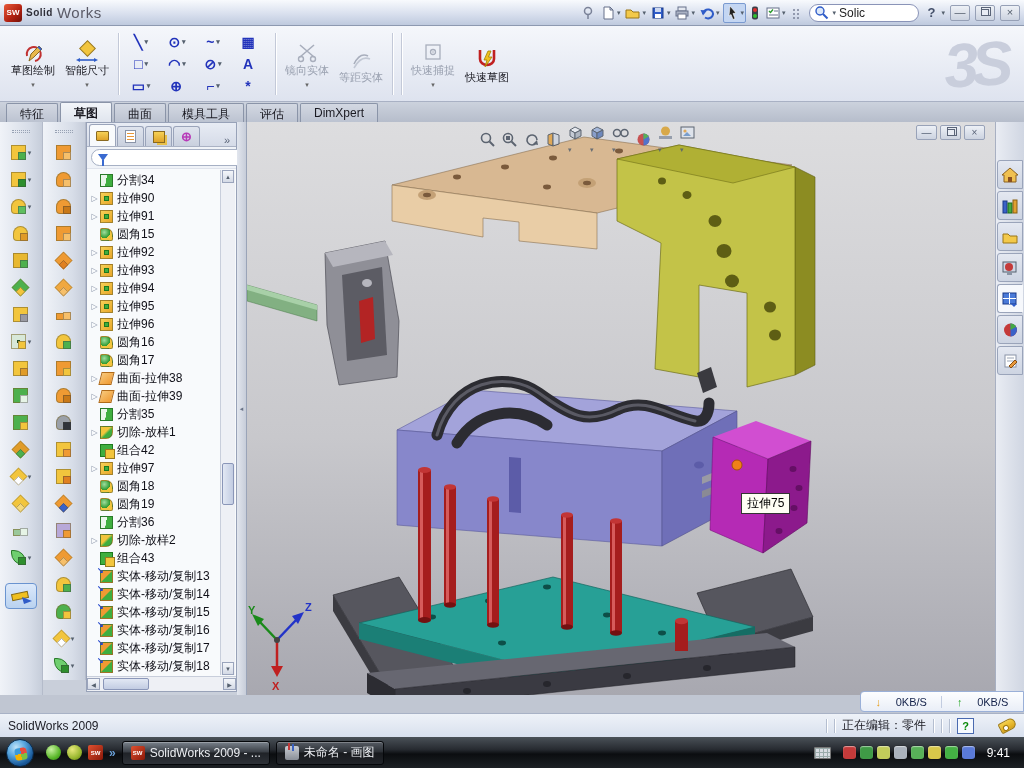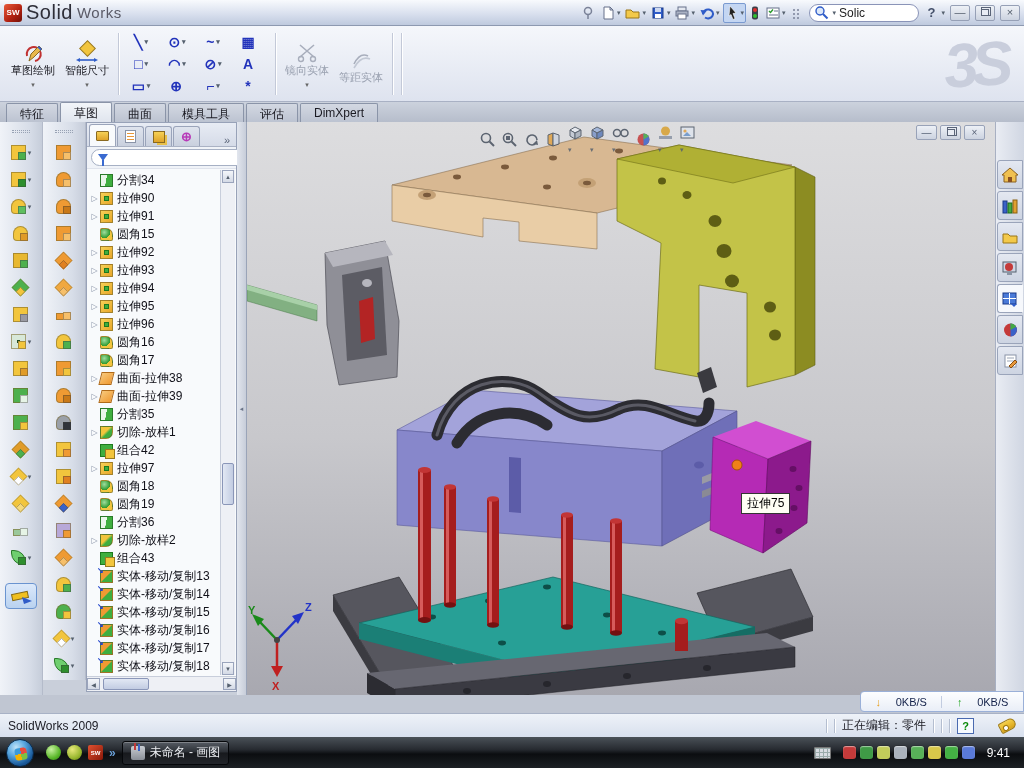--- a/index.html
+++ b/index.html
@@ -2,21 +2,21 @@
 <html style="--tp_top: #d8b892; --tp_front: #e9cda6; --br_front: #c3c348; --br_top: #b0b034; --br_side: #8c8c22; --br_hole: #5e5e14; --clamp: #8f8f97; --clamp_in: #5c5c64; --clamp_top: #b6b6be; --red_ins: #b32424; --rod: #82b082; --rod_hi: #a8d0a8; --pv_top: #a3a3da; --pv_front: #8787cb; --pv_side: #6f6fb8; --pv_slot: #5c5ca8; --hose: #2c2c32; --hose_hi: #5a5a64; --mg_top: #d14ed1; --mg_front: #b52ab5; --mg_side: #8c1a8c; --mg_hole: #650f65; --pin: #a51d1d; --pin_hi: #d65b5b; --pin_top: #c23535; --pin_b: #731111; --teal: #27a096; --teal_d: #1b7f76; --teal_d2: #156d64; --teal_hole: #0d4f48; --rail: #56565e; --rail_d: #3b3b41; --bar_top: #676771; --bar: #3a3a42; --bar_d: #2c2c32; --marker: #f08018; --hole_t: #7a5a3c; --hole_bt: #c4a176; --triad_x: #c02020; --triad_y: #1a8a1a; --triad_z: #2233c8;"><head>
 <meta charset="utf-8">
 <style>
 *{box-sizing:border-box;margin:0;padding:0;user-select:none}
 html,body{width:1024px;height:768px;overflow:hidden}
 #screen{position:relative;width:1024px;height:768px;font-family:"Liberation Sans",sans-serif;font-size:12px;color:#1a1a22;background:#c0c6d2;overflow:hidden}
 
 .titlebar{position:absolute;top:0;left:0;right:0;height:26px;display:flex;align-items:center;background:linear-gradient(#f8fafd,#d9e0ee 55%,#bfcade);border-bottom:1px solid #8d99b0;padding:0 4px}
 .logo{display:flex;align-items:center;gap:4px;margin-right:14px}
 .swcube{width:18px;height:18px;border-radius:3px;background:linear-gradient(135deg,#e85a3a,#b02010 60%,#701008);color:#fff;font-size:8px;font-weight:bold;display:flex;align-items:center;justify-content:center}
-.logobold{font-size:20px;font-weight:normal;color:#2e2e38;letter-spacing:.5px}
+.logobold{font-size:10px;font-weight:bold;color:#2e2e38;letter-spacing:.5px}
 .logolight{font-size:15px;color:#5a5a66;letter-spacing:.5px}
 .menus{display:flex;gap:2px}
 .menu-item{padding:3px 9px;cursor:default}
 .qat{display:flex;align-items:center;gap:2px;margin-left:auto}
 .qbtn{display:flex;align-items:center;height:20px;padding:0 1px;border-radius:2px}
 .qbtn.pressed{background:#c4d6f2;border:1px solid #7a9ad0}
 .car{font-size:7px;color:#55606e;margin-left:1px}
 .searchpill{display:flex;align-items:center;gap:3px;background:#fff;border:1px solid #8a94b8;border-radius:10px;height:18px;padding:0 8px 0 4px;margin:0 4px;width:110px}
 .searchval{font-size:12px;color:#222}
 .helpq{font-weight:bold;color:#44506a;font-size:13px;padding:0 3px}
@@ -34,21 +34,21 @@
 .pal .car{margin-left:2px}
 .stack3{display:flex;flex-direction:column;justify-content:center;gap:3px;color:#9aa1b0;font-size:11px}
 .stackrow{display:flex;align-items:center;gap:5px;white-space:nowrap}
 .gico{width:13px;height:13px;background:radial-gradient(#a8aebc 1.5px,transparent 1.7px);background-size:5px 5px;flex:none}
 .gtri{width:0;height:0;border-left:6px solid transparent;border-right:6px solid transparent;border-bottom:10px solid #b0b6c2;flex:none}
 .gsq{width:13px;height:13px;border:1px solid #a8aebc;background:linear-gradient(135deg,#e8ebf2 55%,#c3c9d6 56%);flex:none}
 .watermark{position:absolute;right:18px;top:8px;font-size:62px;font-style:italic;font-weight:bold;color:#c9cedc;letter-spacing:-7px;transform:rotate(-4deg);line-height:1}
 
 .tabbar{position:absolute;top:102px;left:0;right:0;height:20px;background:linear-gradient(#ccd2dd,#b6bdcb);display:flex;align-items:flex-end;padding-left:6px}
 .ctab{padding:2px 13px;margin-right:2px;font-size:12px;background:linear-gradient(#d3d8e2,#bcc3d1);border:1px solid #8a94a8;border-bottom:none;border-radius:2px 2px 0 0;height:19px}
-.ctab.active{background:linear-gradient(#f2f5f9,#e0e5ee);height:20px;font-weight:normal}
+.ctab.active{background:linear-gradient(#f2f5f9,#e0e5ee);height:20px;font-weight:bold}
 
 .workspace{position:absolute;top:122px;left:0;right:0;bottom:73px;background:#c9cfda}
 .lt{position:absolute;top:0;width:43px;background:linear-gradient(90deg,#f0f3f8,#d7dde8 70%,#c6cdda);border-right:1px solid #b4bbca;display:flex;flex-direction:column;align-items:center;padding-top:8px;gap:12px}
 .lt1{left:0;bottom:0}
 .lt2{left:43px;height:558px}
 .grip{width:18px;height:3px;border-top:1px dotted #98a2b4;border-bottom:1px dotted #98a2b4;flex:none}
 .tbi{display:flex;align-items:center;gap:1px;height:15px;flex:none}
 .tbico{width:15px;height:15px;position:relative;border:1px solid rgba(120,100,40,.55);flex:none}
 .tbico i{position:absolute;right:-1px;bottom:-1px;width:8px;height:8px;border:1px solid rgba(60,60,60,.4)}
 .tbico.rot{transform:rotate(45deg) scale(.85)}
@@ -374,20 +374,42 @@
             <svg width="22" height="22">
               <path d="M4 16 q6 -12 14 -8" fill="none" stroke="#a8aebc" stroke-width="1.6"></path>
               <path d="M4 20 q7 -13 16 -9" fill="none" stroke="#c2c8d4" stroke-width="1.6"></path>
             </svg>
           </span>
         <span>等距实体</span>
       </div>
     </div>
     <div class="rsep"></div>
     <div class="rsep"></div>
+    <div class="rgroup">
+      <div class="bigbtn dis">
+        <span class="bic">
+            <svg width="22" height="22">
+              <rect x="4" y="4" width="14" height="14" fill="none" stroke="#a8aebc" stroke-width="1.3"></rect>
+              <circle cx="11" cy="11" r="2.5" fill="none" stroke="#a8aebc" stroke-width="1.3"></circle>
+              <circle cx="11" cy="11" r=".8" fill="#a8aebc"></circle>
+            </svg>
+          </span>
+        <span>快速捕捉</span>
+        <span class="bcar">▾</span>
+      </div>
+      <div class="bigbtn">
+        <span class="bic">
+            <svg width="24" height="24">
+              <path d="M5 3 v9 a7 6 0 0 0 14 0 V3" fill="none" stroke="#c02020" stroke-width="2.6"></path>
+              <polygon points="13,4 9,13 12,13 10,20 17,10 13.5,10 16,4" fill="#f0c020" stroke="#a08000" stroke-width=".8"></polygon>
+            </svg>
+          </span>
+        <span>快速草图</span>
+      </div>
+    </div>
     <div class="watermark">3S</div>
   </div>
 
   <div class="tabbar">
 
       <div class="ctab">特征</div>
 
       <div class="ctab active" style="visibility: visible;">草图</div>
 
       <div class="ctab">曲面</div>
@@ -1159,20 +1181,24 @@
   </div>
 
   <div class="taskbarw">
     <div class="orb"></div>
     <div class="ql">
       <span class="qli msn"></span>
       <span class="qli sec"></span>
       <span class="qli sw">SW</span>
       <span class="qlmore">»</span>
     </div>
+    <div class="task active">
+      <span class="ticon sw">SW</span>
+      <span>SolidWorks 2009 - ...</span>
+    </div>
     <div class="task">
       <span class="ticon paint"></span>
       <span>未命名 - 画图</span>
     </div>
     <div class="tray">
       <span class="kbd"></span>
 
         <span class="trico" style="background: rgb(196, 58, 58);"></span>
 
         <span class="trico" style="background: rgb(63, 154, 70);"></span>

